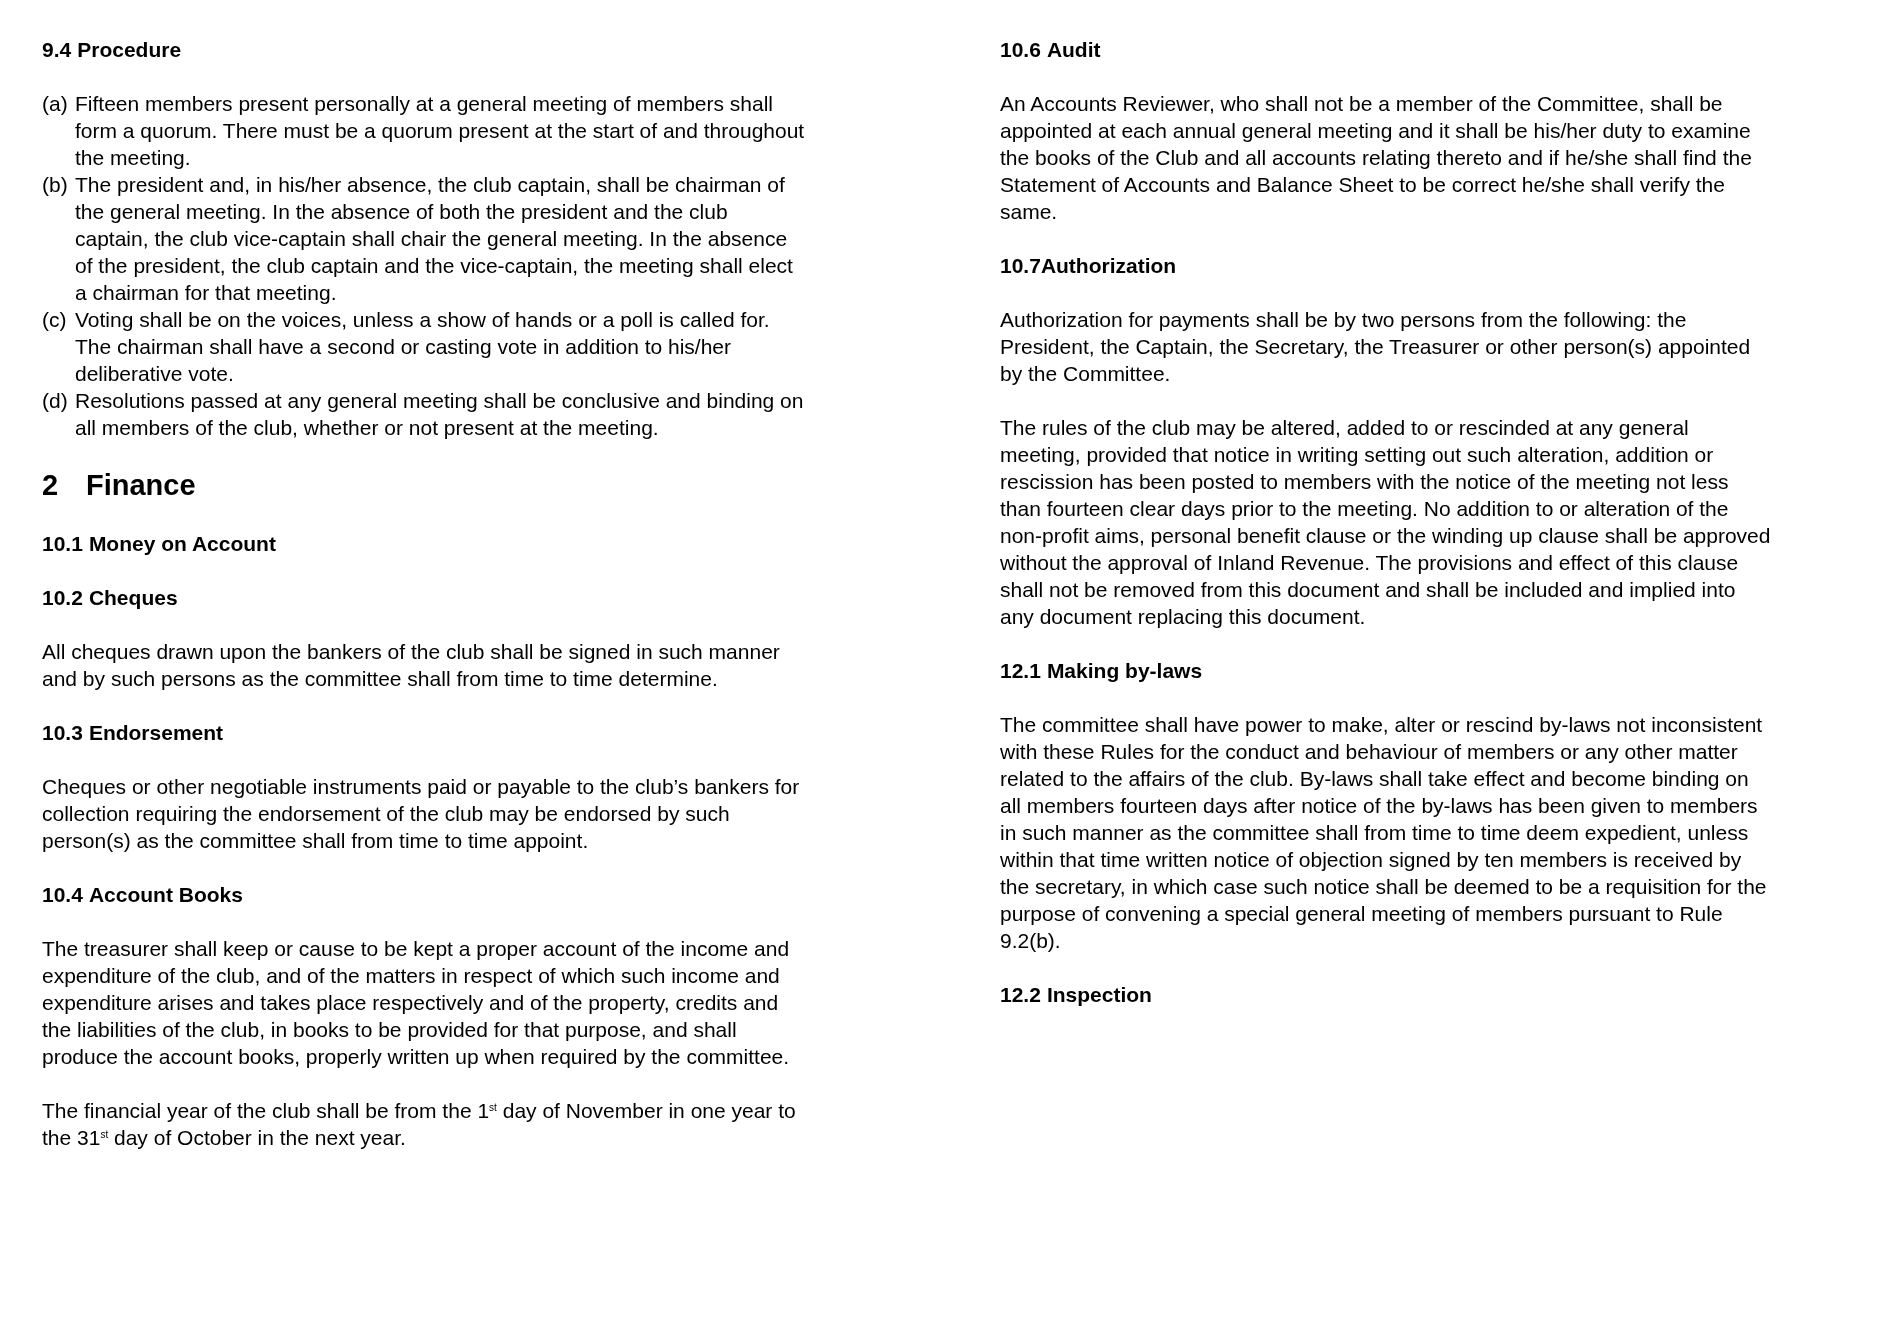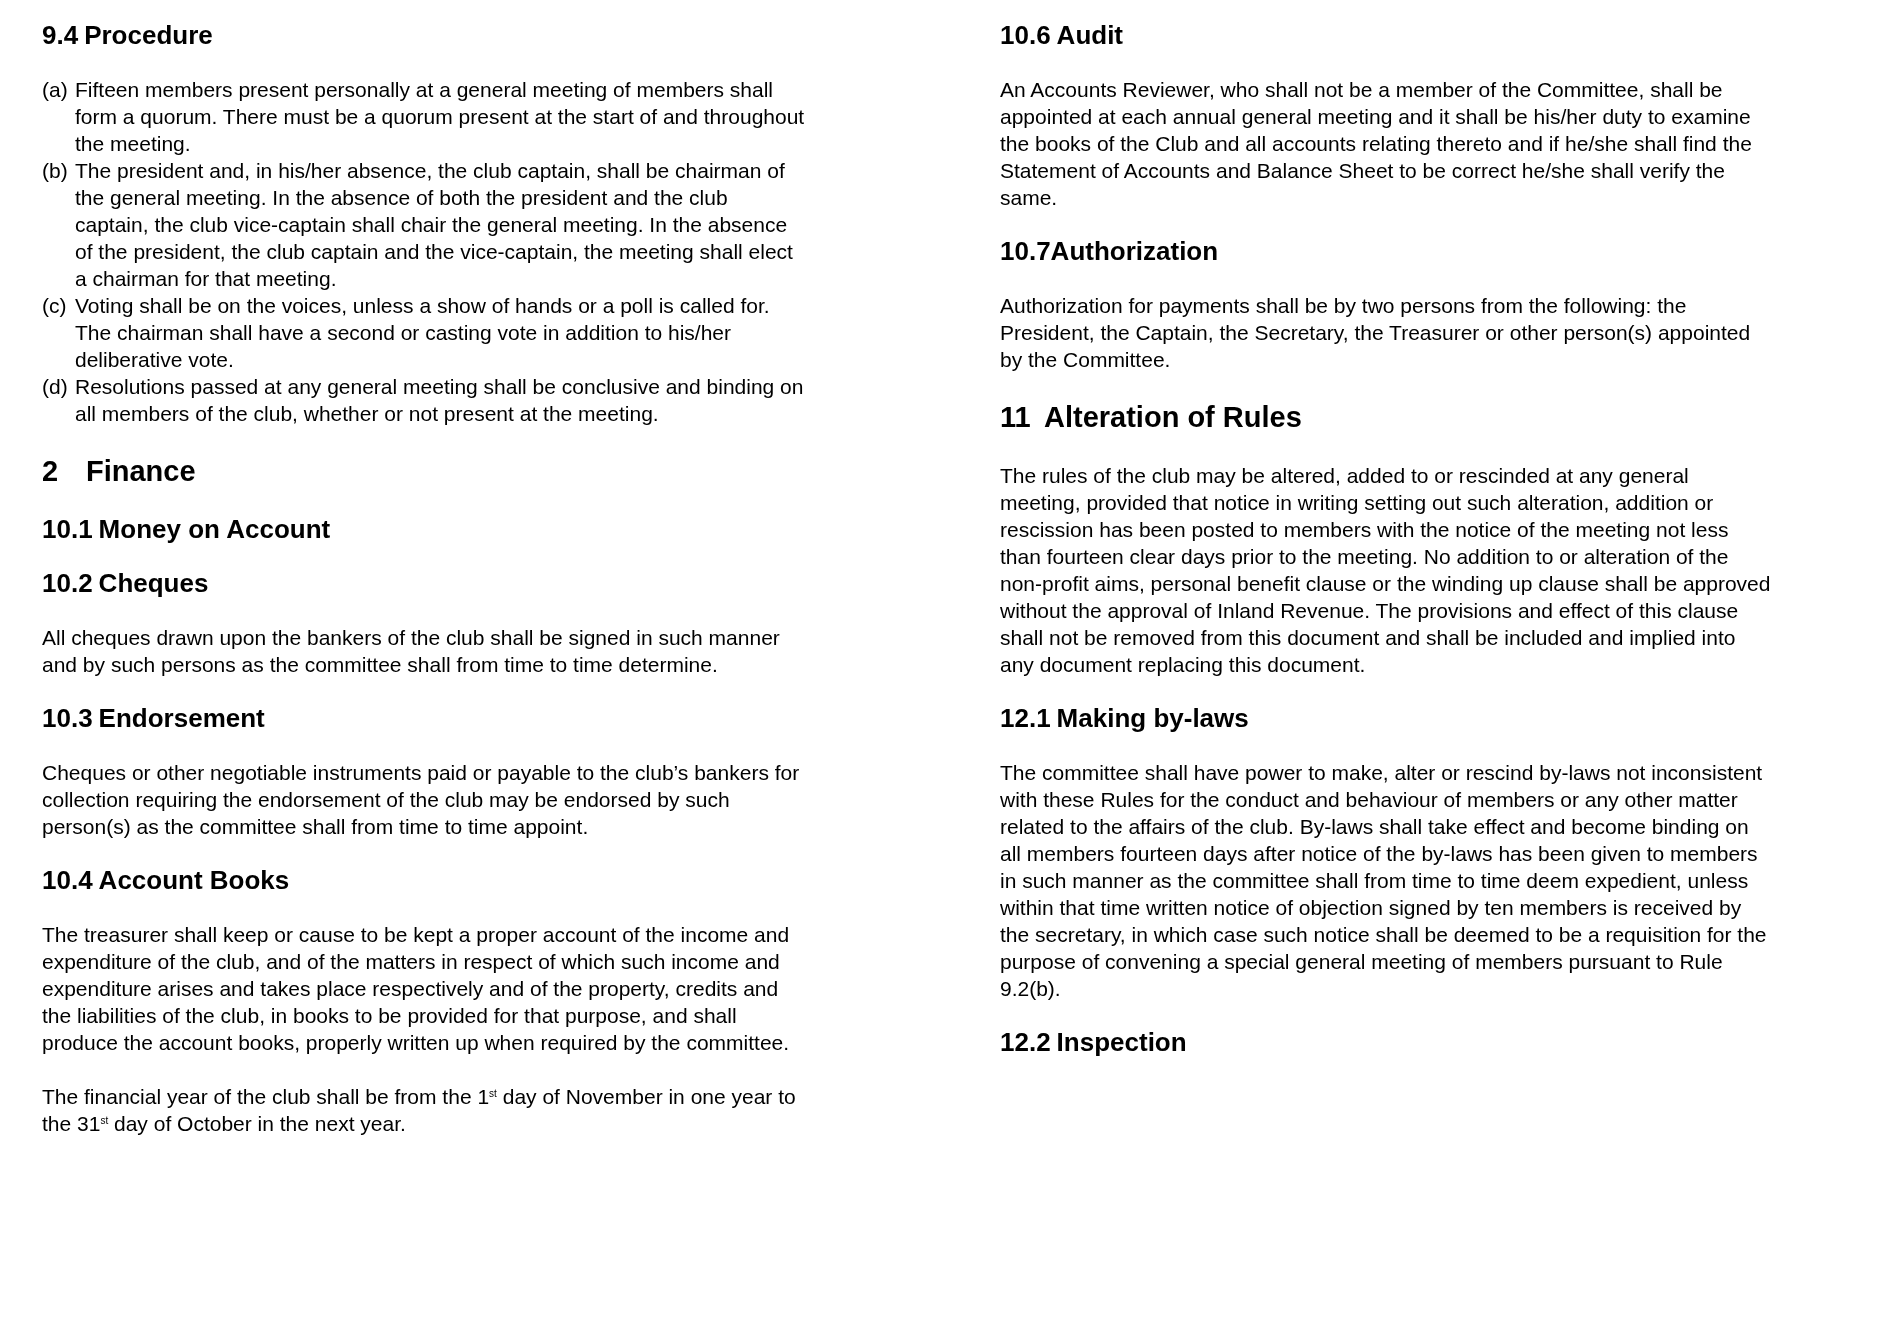--- a/index.html
+++ b/index.html
@@ -36,24 +36,24 @@
     display: flex;
     font-size: 29px;
     line-height: 34px;
     font-weight: bold;
     margin: 18px 0 28px 0;
   }
   .h2 .num { min-width: 44px; }
 
   .h3 {
     display: flex;
-    font-size: 26px;
+    font-size: 21px;
     line-height: 27px;
     font-weight: bold;
-    margin: 6px 0 27px 0;
+    margin: 20px 0 27px 0;
     align-items: flex-end;
   }
   .h3 .num { margin-right: 6px; }
   .h3.tight .num { margin-right: 0; }
   .h3.no-gap-after { margin-bottom: 0; }
 
   .list { margin: 0 0 27px 0; }
   .li { display: flex; }
   .li .marker {
     min-width: 33px;
@@ -161,24 +161,20 @@
 same.</p>
 
     <div class="h3 tight">
       <span class="num">10.7</span>
       <span class="title">Authorization</span>
     </div>
     <p class="body-text">Authorization for payments shall be by two persons from the following: the
 President, the Captain, the Secretary, the Treasurer or other person(s) appointed
 by the Committee.</p>
 
-    <div class="h2">
-      <span class="num">11</span>
-      <span class="title">Alteration of Rules</span>
-    </div>
     <p class="body-text">The rules of the club may be altered, added to or rescinded at any general
 meeting, provided that notice in writing setting out such alteration, addition or
 rescission has been posted to members with the notice of the meeting not less
 than fourteen clear days prior to the meeting. No addition to or alteration of the
 non-profit aims, personal benefit clause or the winding up clause shall be approved
 without the approval of Inland Revenue. The provisions and effect of this clause
 shall not be removed from this document and shall be included and implied into
 any document replacing this document.</p>
 
 

